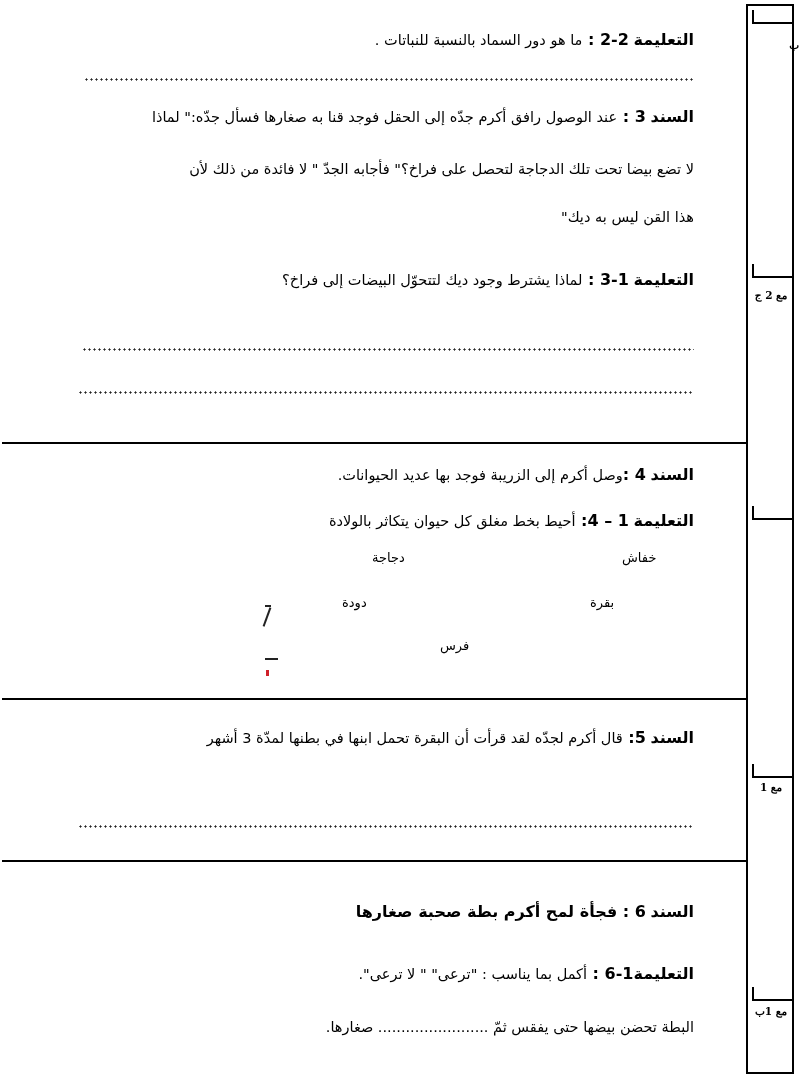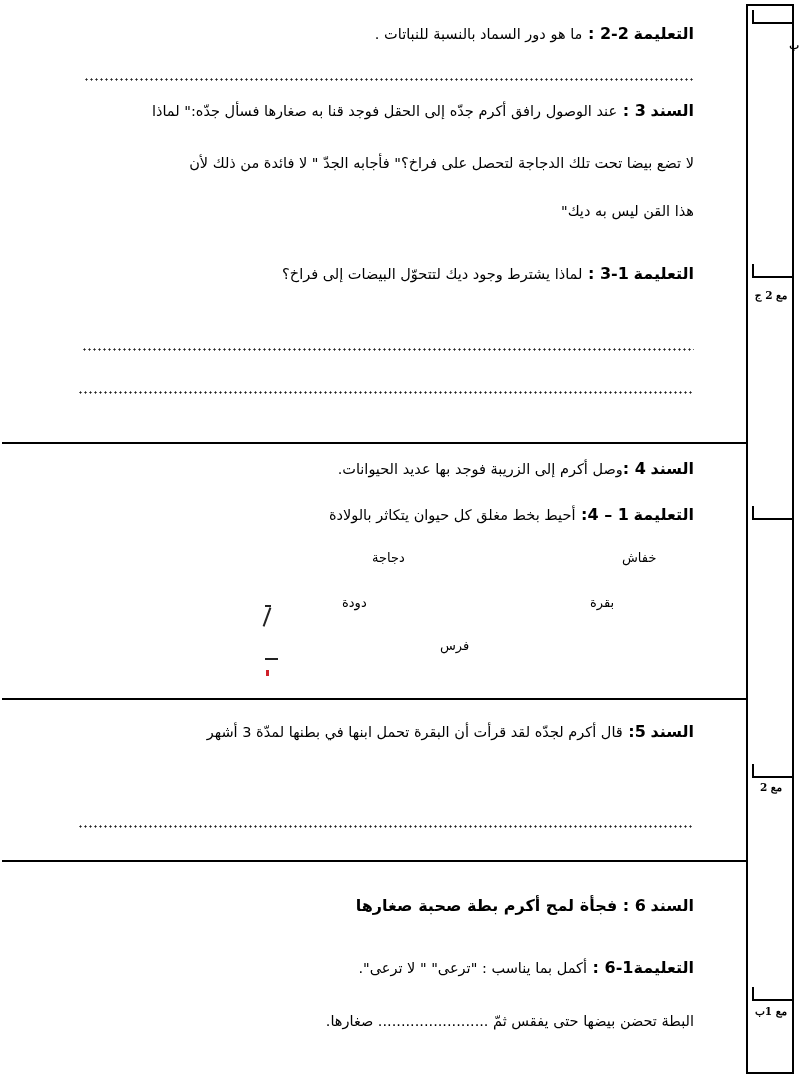--- a/index.html
+++ b/index.html
@@ -1,19 +1,19 @@
 <!DOCTYPE html>
 <html><head>
   <meta charset="utf-8">
   <style>
     html, body { margin: 0; padding: 0; background: #ffffff; }
     body { width: 800px; height: 1082px; position: relative; overflow: hidden;
            font-family: "DejaVu Sans", "Liberation Sans", sans-serif; color: #000; }
     .page { position: absolute; left: 0; top: 0; width: 800px; height: 1082px; }
-    .t { position: absolute; direction: rtl; white-space: nowrap; font-size: 14.5px; line-height: 16px; }
+    .t { position: absolute; direction: rtl; white-space: nowrap; font-size: 14.5px; line-height: 28px; }
     .t b { font-weight: bold; font-size: 16px; }
     .dots { position: absolute; height: 3px;
             background-image: radial-gradient(circle, #222 0.9px, transparent 1.2px);
             background-size: 5px 3px; background-repeat: repeat-x; }
     .hline { position: absolute; left: 2px; width: 746px; height: 2px; background: #000; }
     .margin-col { position: absolute; left: 746px; top: 4px; width: 48px; height: 1070px;
                   border-left: 2px solid #000; border-right: 2px solid #000; border-top: 2px solid #000;
                   border-bottom: 2px solid #000; box-sizing: border-box; }
     .score-box { position: absolute; left: 752px; width: 42px; height: 14px;
                  border-left: 2px solid #000; border-right: 2px solid #000; border-bottom: 2px solid #000;
@@ -36,21 +36,21 @@
   <div class="score-box" style="top:10px;"></div>
   <div class="score-label" style="top:39px;padding-left:36px;">مع 2 ب</div>
 
   <div class="score-box" style="top:264px;"></div>
   <div class="score-label" style="top:289px;">مع 2 ج</div>
 
   <div class="score-box" style="top:506px;"></div>
   <div class="score-label" style="top:522px;margin-left:48px;">مع 1ج</div>
 
   <div class="score-box" style="top:764px;"></div>
-  <div class="score-label" style="top:781px;">مع 2</div>
+  <div class="score-label" style="top:781px;">مع 1</div>
 
   <div class="score-box" style="top:987px;"></div>
   <div class="score-label" style="top:1005px;">مع 1ب</div>
 
   <div class="t" style="right:106px; top:26px;">
     <b>التعليمة</b>
     <b>2-2</b><b> : </b><span>ما هو دور السماد بالنسبة للنباتات .</span>
   </div>
   <div class="dots" style="left:84px; width:610px; top:78px;"></div>
 

